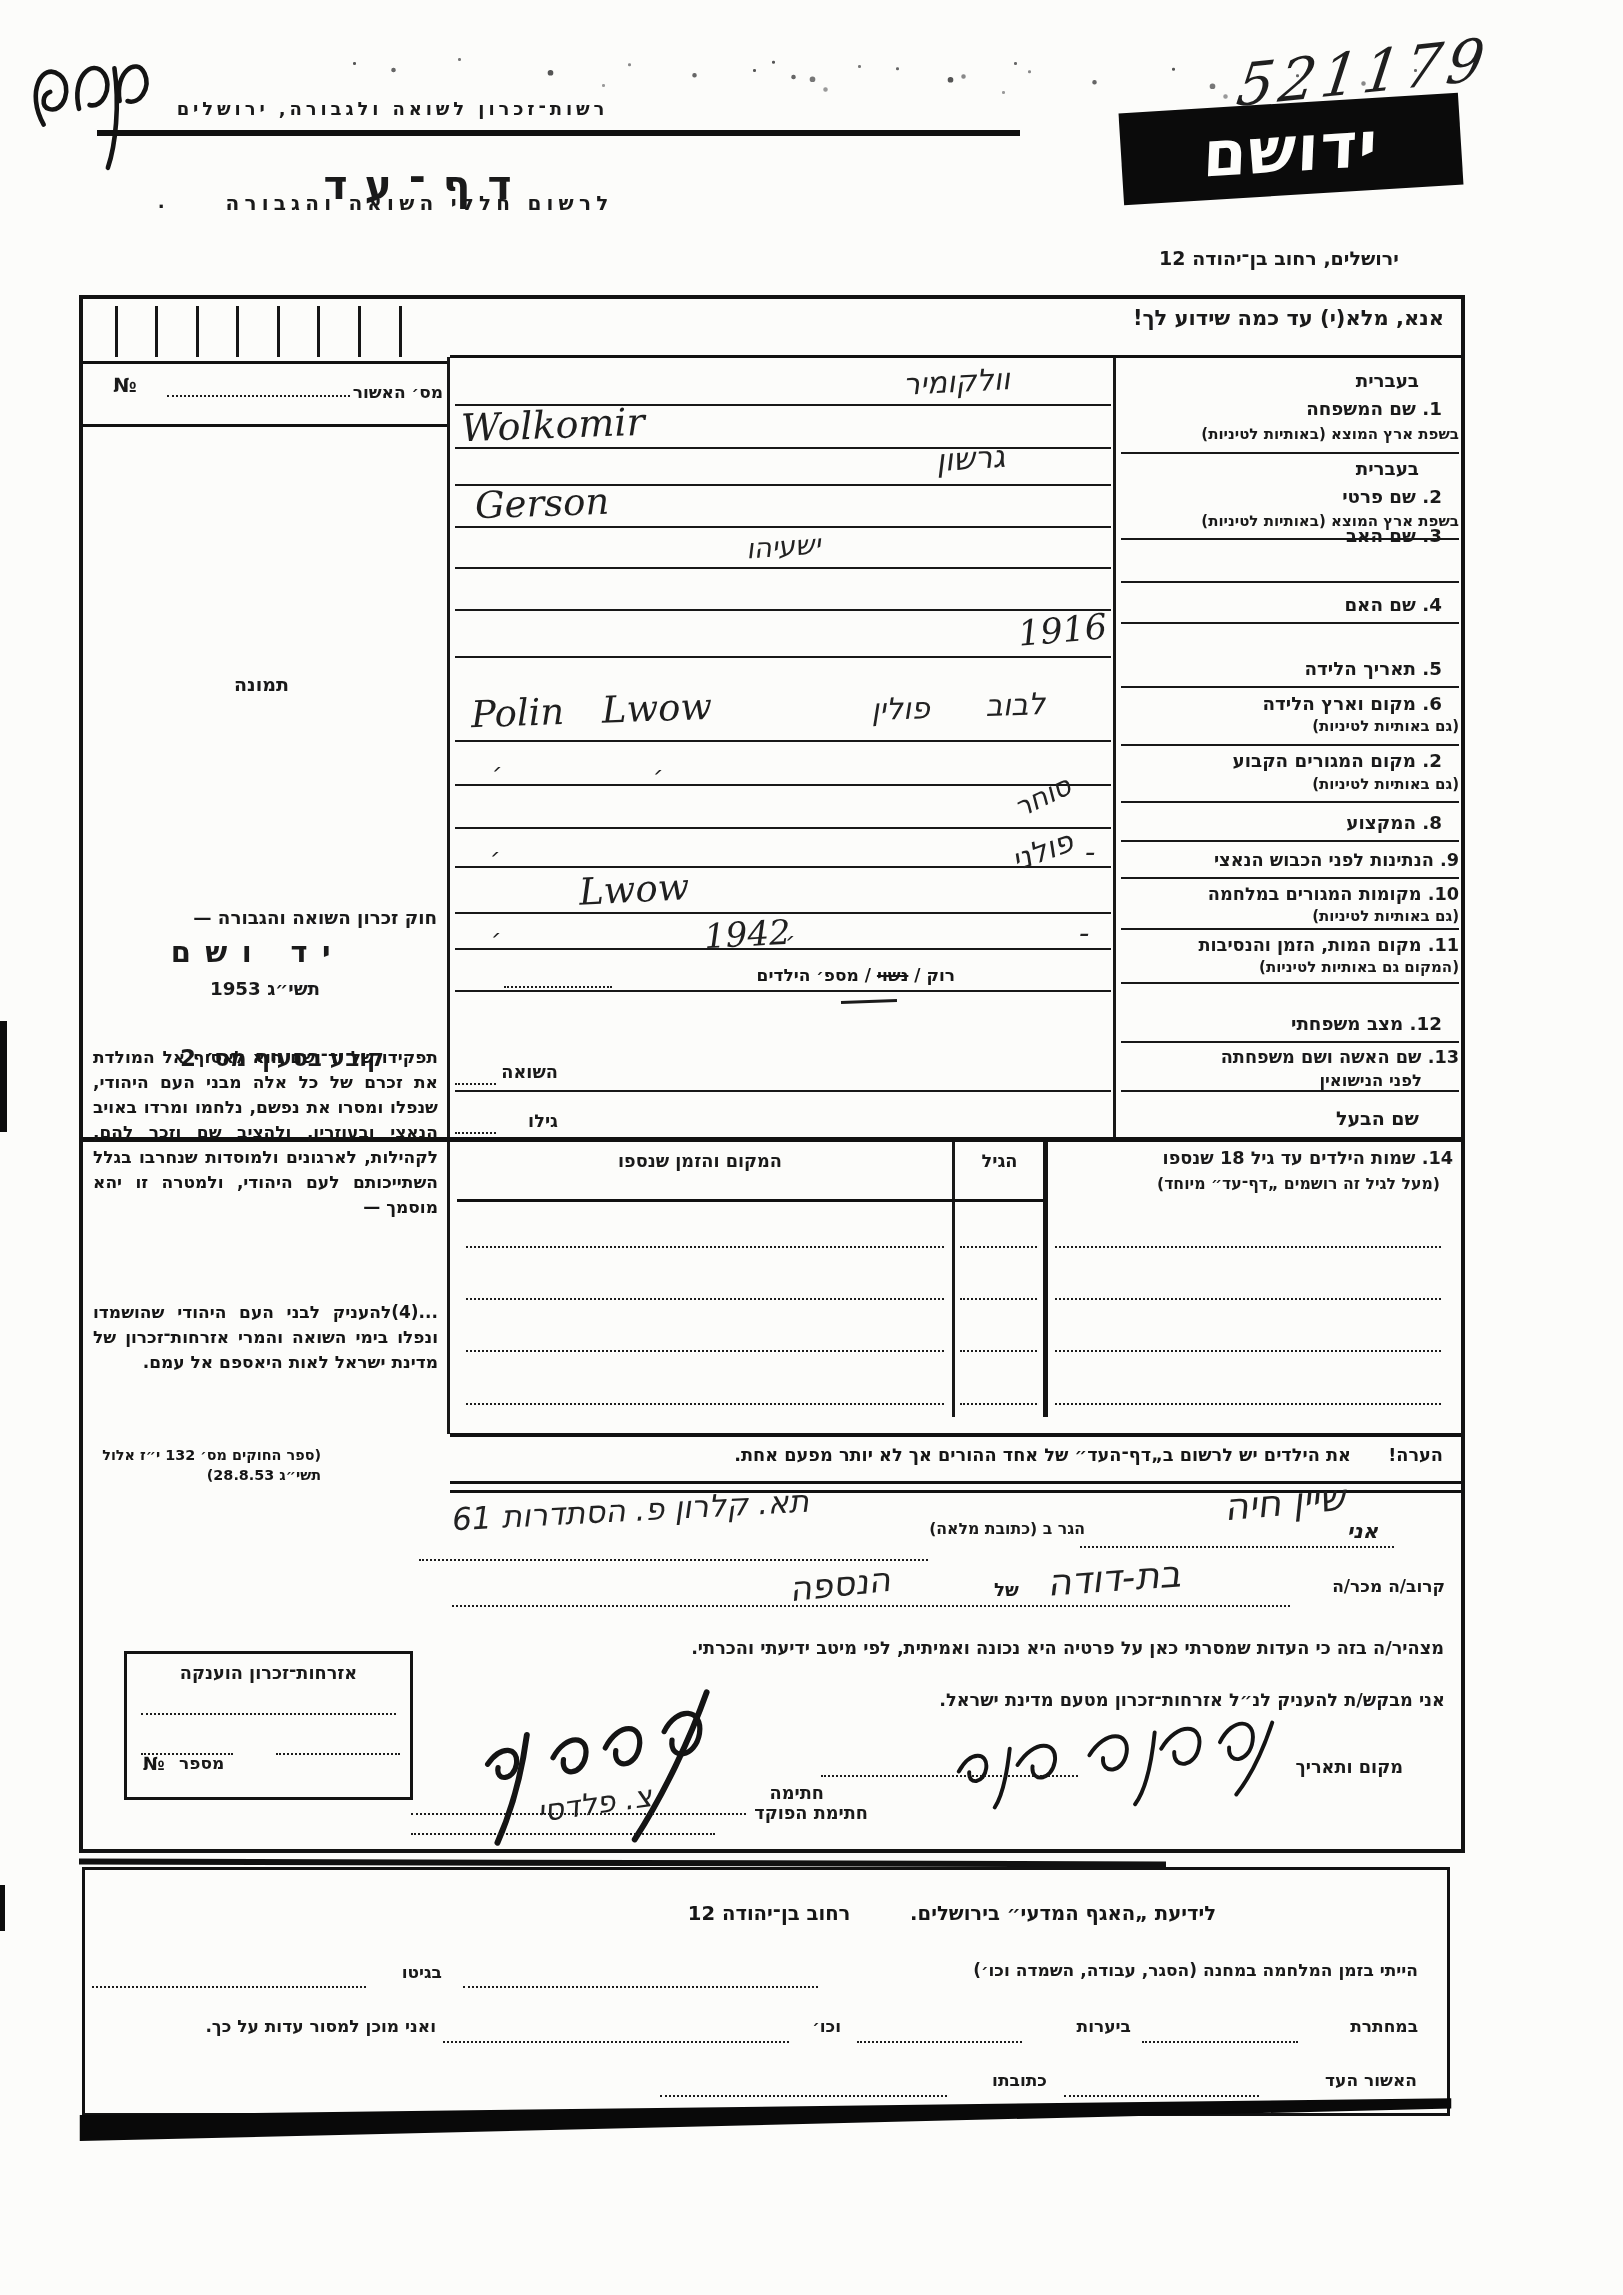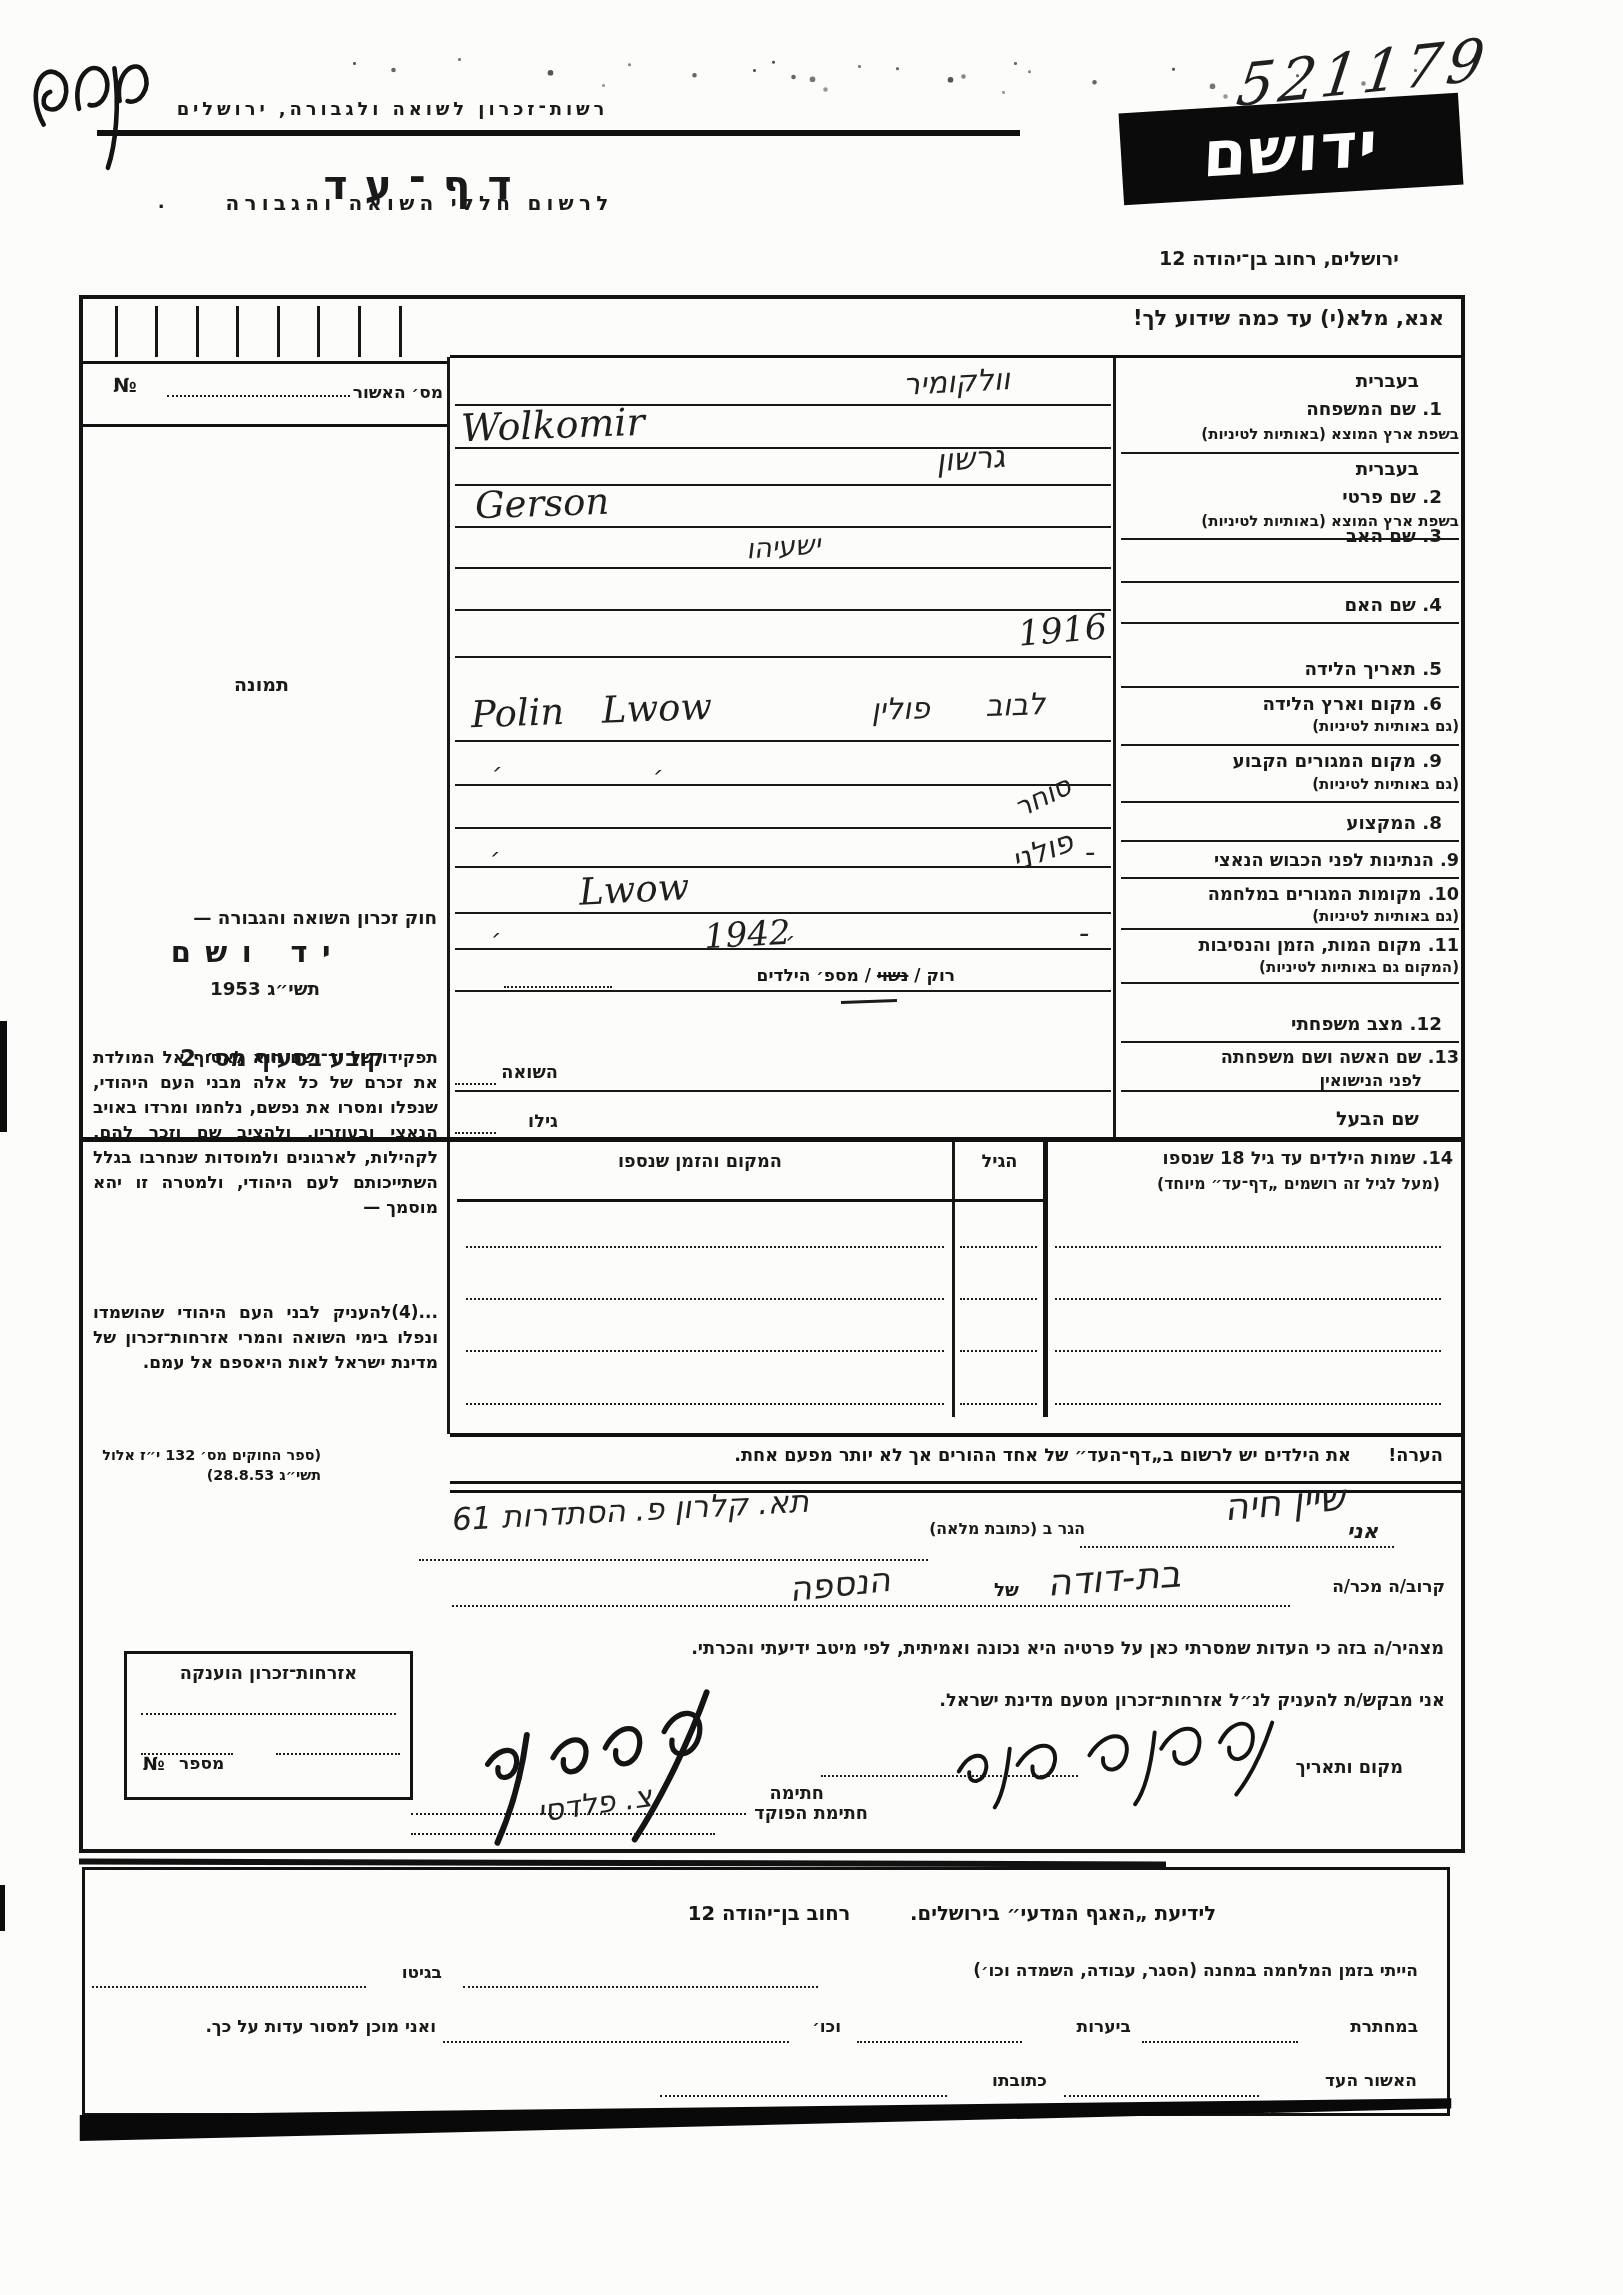--- a/index.html
+++ b/index.html
@@ -112,21 +112,21 @@
   <div class="abs lbl rgt" style="left:1121px;top:594px;width:321px;font-size:18.3px;">4. שם האם</div>
   <div class="abs ln" style="left:1121px;top:622px;width:338px;"></div>
 
   <div class="abs lbl rgt" style="left:1121px;top:658px;width:321px;font-size:18.3px;">5. תאריך הלידה</div>
   <div class="abs ln" style="left:1121px;top:686px;width:338px;"></div>
 
   <div class="abs lbl rgt" style="left:1121px;top:693px;width:321px;font-size:18.3px;">6. מקום וארץ הלידה</div>
   <div class="abs lbl rgt" style="left:1121px;top:717px;width:338px;font-size:15px;">(גם באותיות לטיניות)</div>
   <div class="abs ln" style="left:1121px;top:744px;width:338px;"></div>
 
-  <div class="abs lbl rgt" style="left:1121px;top:750px;width:321px;font-size:18.3px;">9. מקום המגורים הקבוע</div>
+  <div class="abs lbl rgt" style="left:1121px;top:750px;width:321px;font-size:18.3px;">2. מקום המגורים הקבוע</div>
   <div class="abs lbl rgt" style="left:1121px;top:775px;width:338px;font-size:15px;">(גם באותיות לטיניות)</div>
   <div class="abs ln" style="left:1121px;top:801px;width:338px;"></div>
 
   <div class="abs lbl rgt" style="left:1121px;top:812px;width:321px;font-size:18.3px;">8. המקצוע</div>
   <div class="abs ln" style="left:1121px;top:840px;width:338px;"></div>
 
   <div class="abs lbl rgt" style="left:1121px;top:850px;width:338px;font-size:17.7px;">9. הנתינות לפני הכבוש הנאצי</div>
   <div class="abs ln" style="left:1121px;top:877px;width:338px;"></div>
 
   <div class="abs lbl rgt" style="left:1121px;top:884px;width:338px;font-size:17.7px;">10. מקומות המגורים במלחמה</div>

